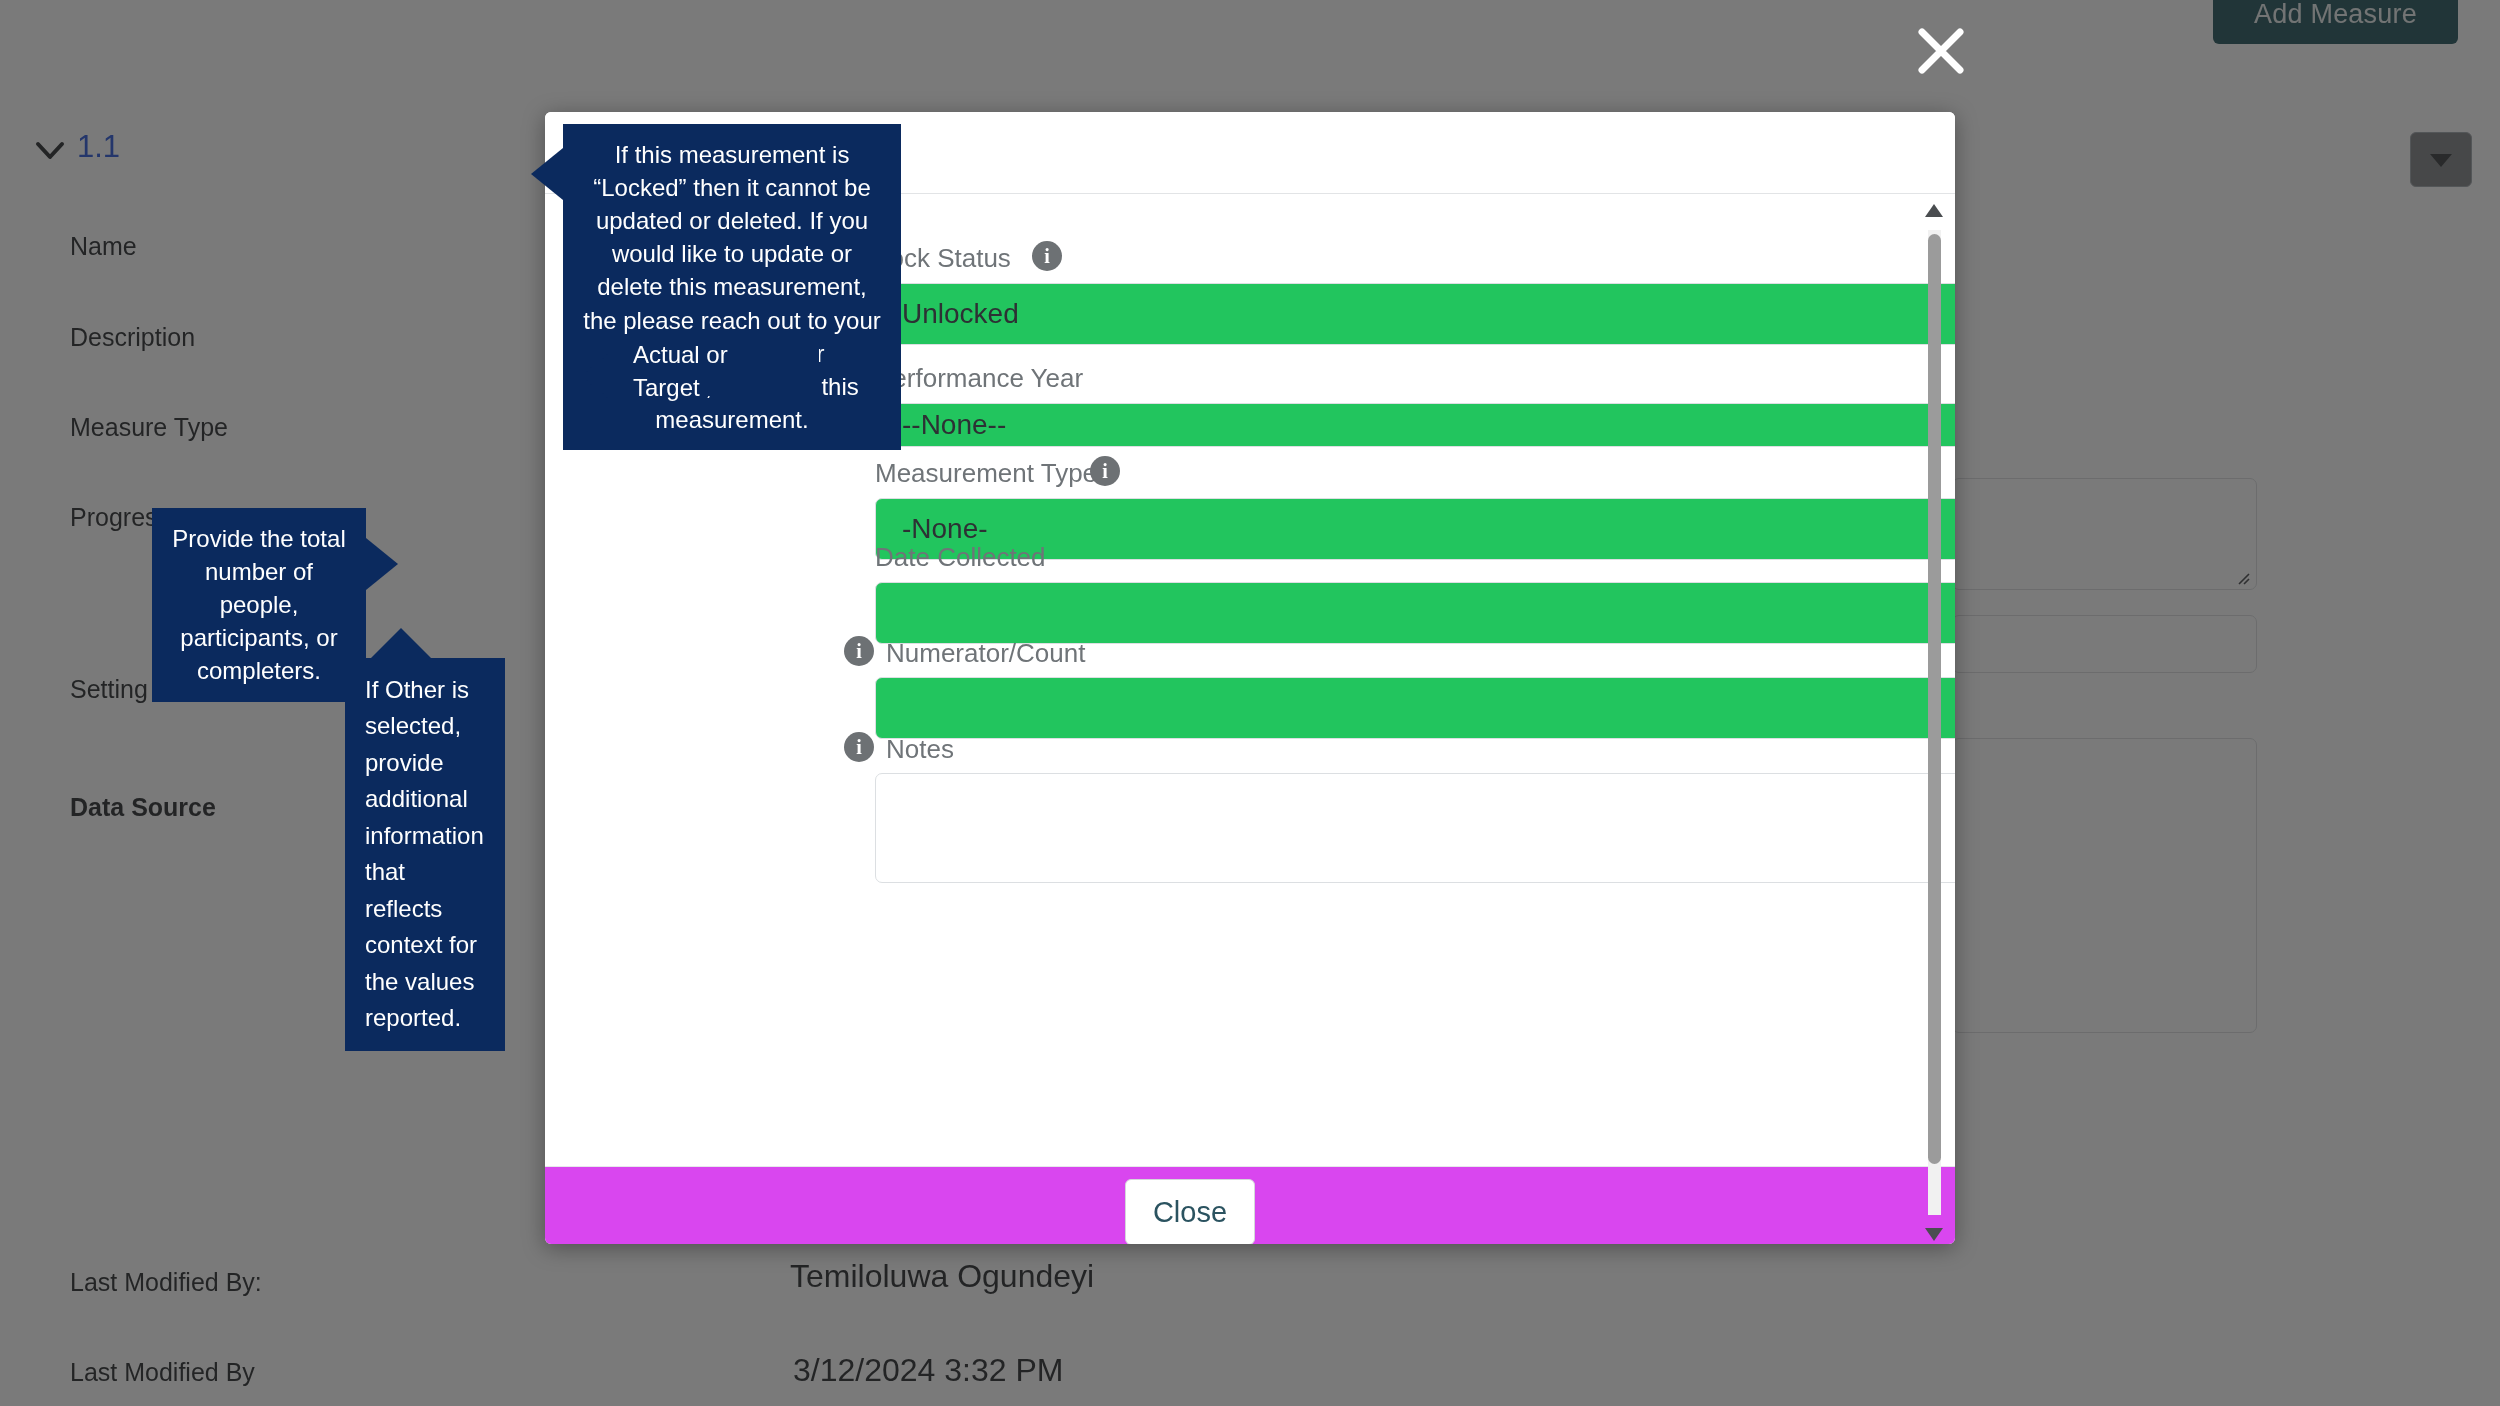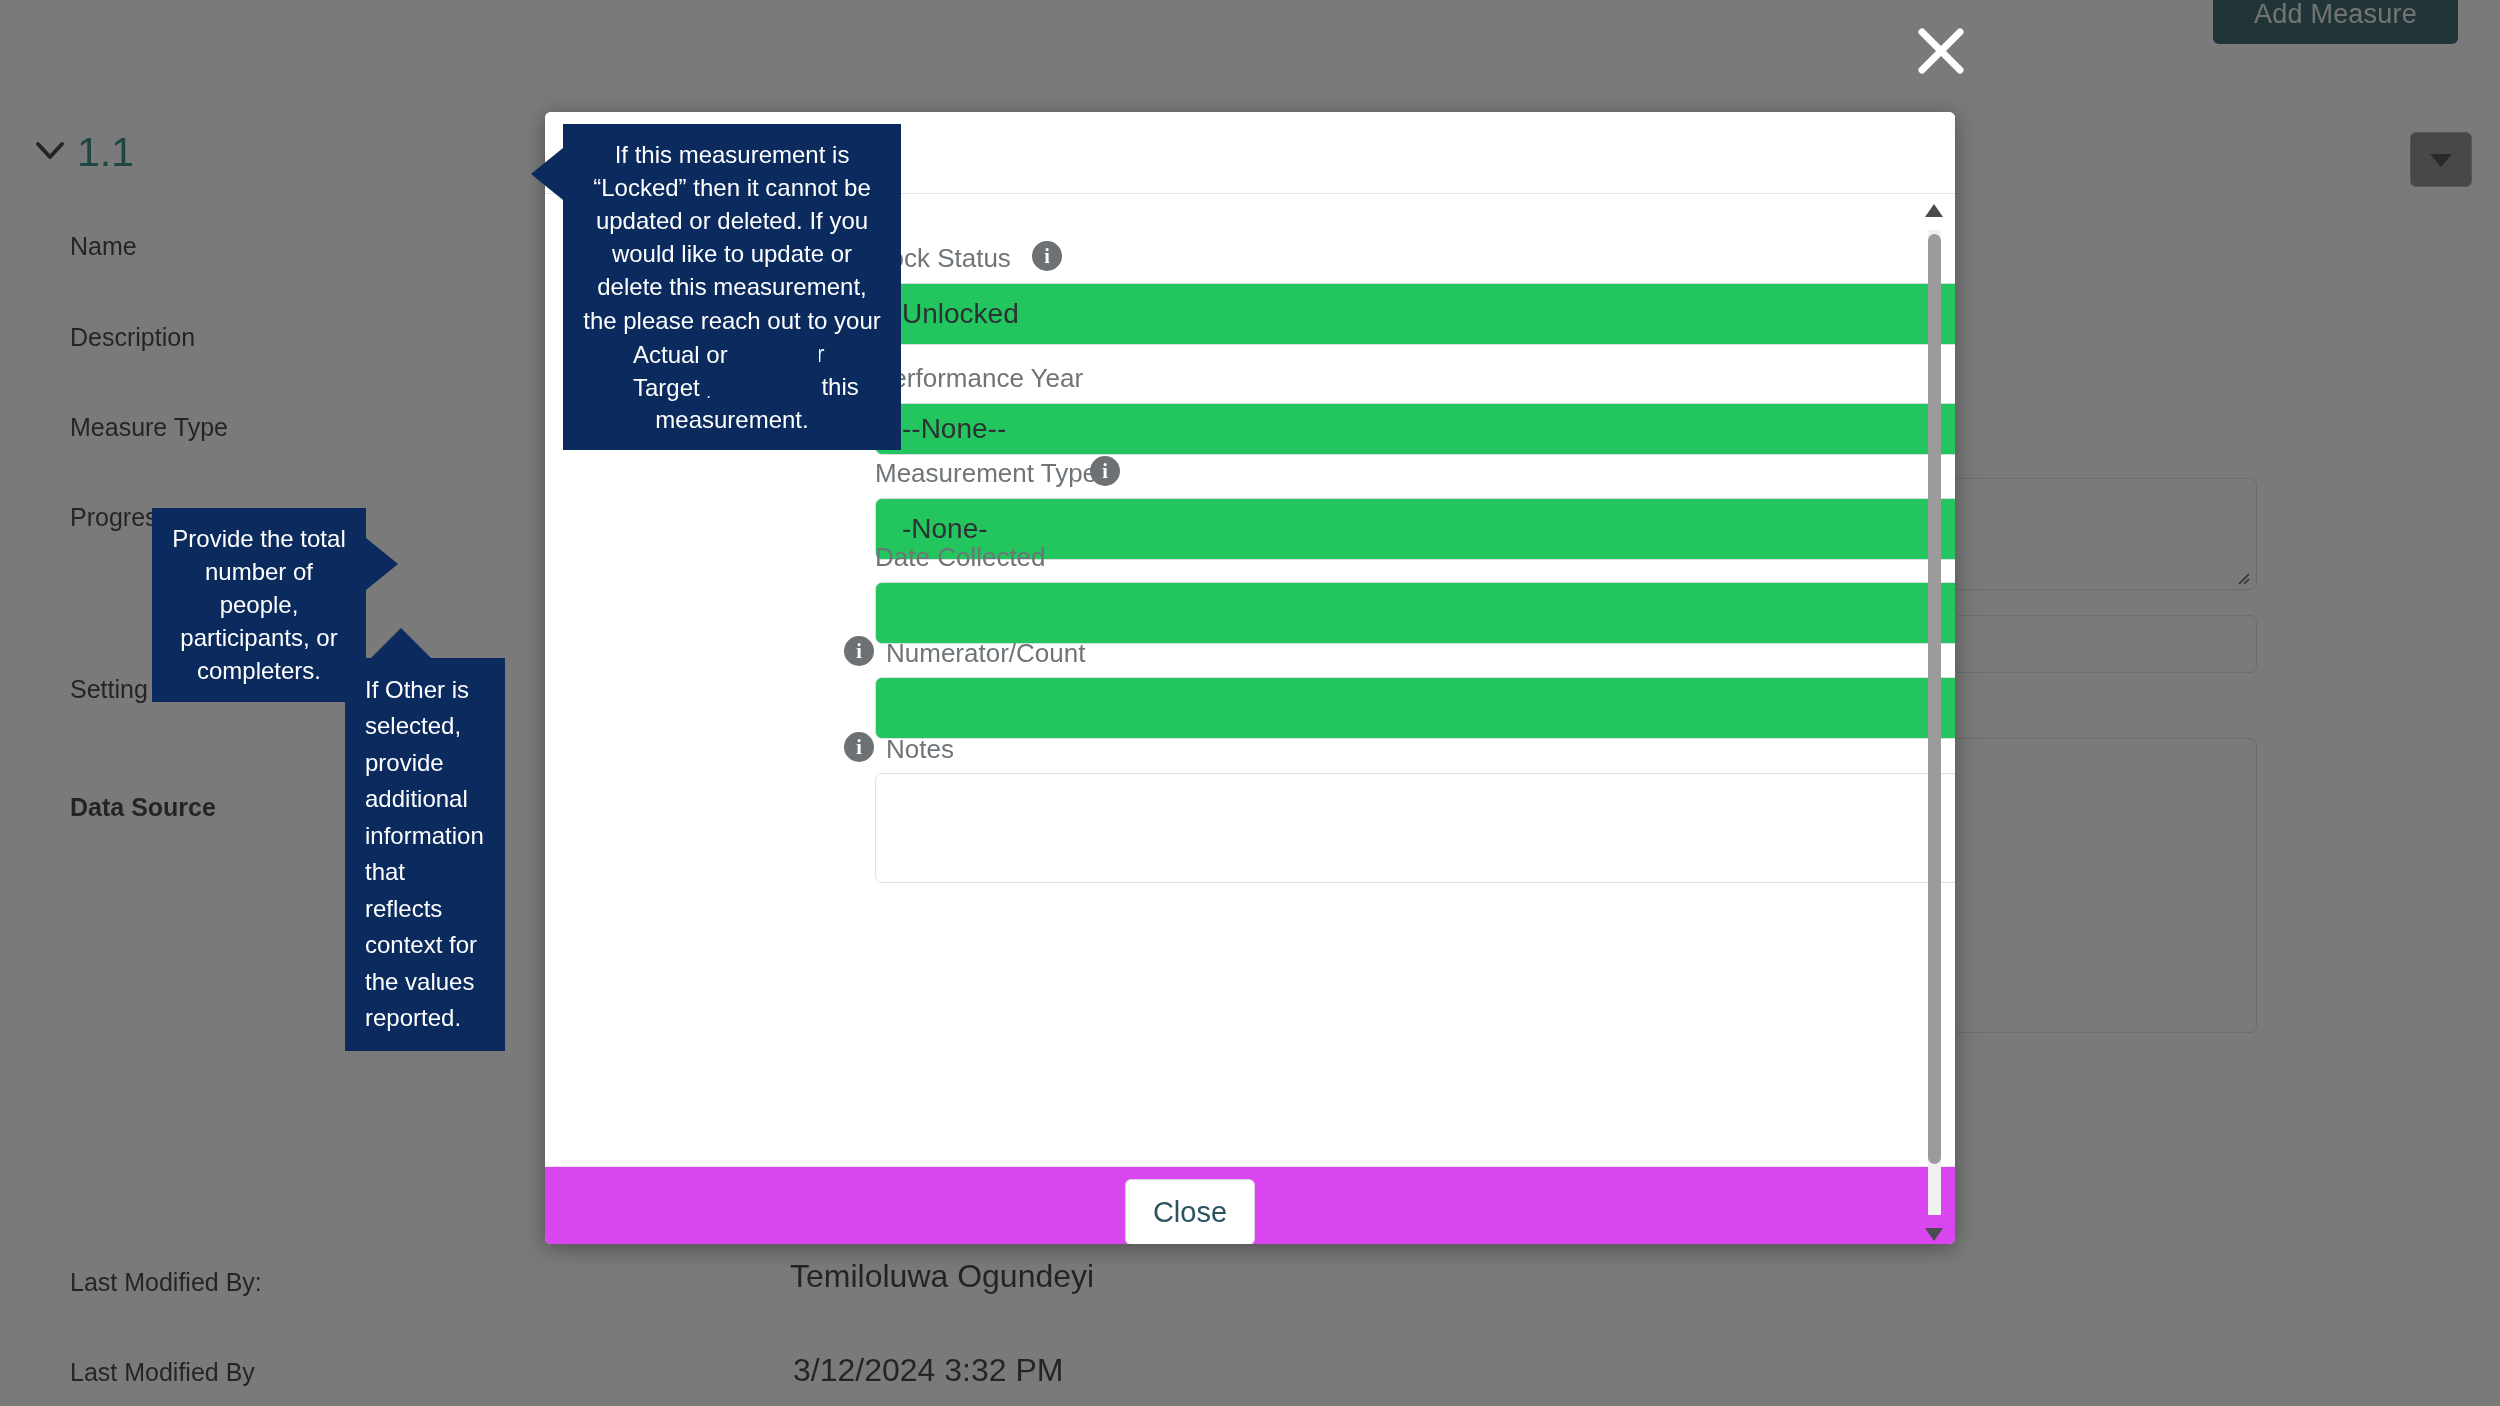--- a/index.html
+++ b/index.html
@@ -26,21 +26,21 @@
   }
 
   .section-header { position: absolute; left: 0px; top: 118px; width: 2500px; height: 62px; }
   .chevron-toggle {
     position: absolute; left: 30px; top: 130px;
     width: 40px; height: 40px; cursor: pointer;
   }
   .chevron-toggle svg { display: block; }
   .section-num {
     position: absolute; left: 77px; top: 129px;
-    font-size: 41px; color: #0f766e; font-weight: 400;
+    font-size: 31px; color: #1d4ed8; font-weight: 400;
   }
 
   .collapse-btn {
     position: absolute; left: 2410px; top: 132px;
     width: 62px; height: 55px;
     border: 1px solid #9aa0a6; border-radius: 6px;
     background: #7a7d7f;
     display: flex; align-items: center; justify-content: center;
     cursor: pointer;
   }
@@ -246,21 +246,21 @@
 
     <div class="modal-header"></div>
 
     <div class="modal-body">
 
       <div class="f-label" style="left:330px; top:48px;">Lock Status</div>
       <div class="info-icon" style="left:487px; top:46px;">i</div>
       <div class="f-input" style="left:330px; top:88px; width:1240px; height:62px;">Unlocked</div>
 
       <div class="f-label" style="left:330px; top:168px;">Performance Year</div>
-      <div class="f-input" style="left:330px; top:208px; width:1240px; height:52px;">--None--</div>
+      <div class="f-input" style="left:330px; top:208px; width:1240px; height:44px;">--None--</div>
 
       <div class="f-label" style="left:330px; top:263px;">Measurement Type</div>
       <div class="info-icon" style="left:545px; top:261px;">i</div>
       <div class="f-input" style="left:330px; top:303px; width:1240px; height:62px;">-None-</div>
 
       <div class="f-label" style="left:330px; top:347px;">Date Collected</div>
       <div class="f-input" style="left:330px; top:387px; width:1240px; height:62px;"></div>
 
       <div class="info-icon" style="left:299px; top:441px;">i</div>
       <div class="f-label" style="left:341px; top:443px;">Numerator/Count</div>

